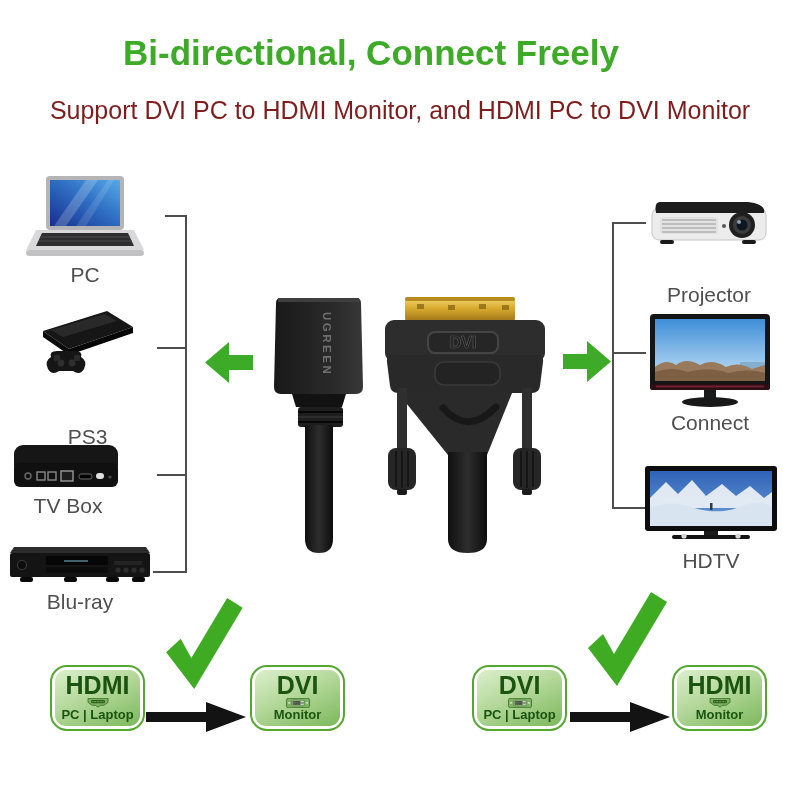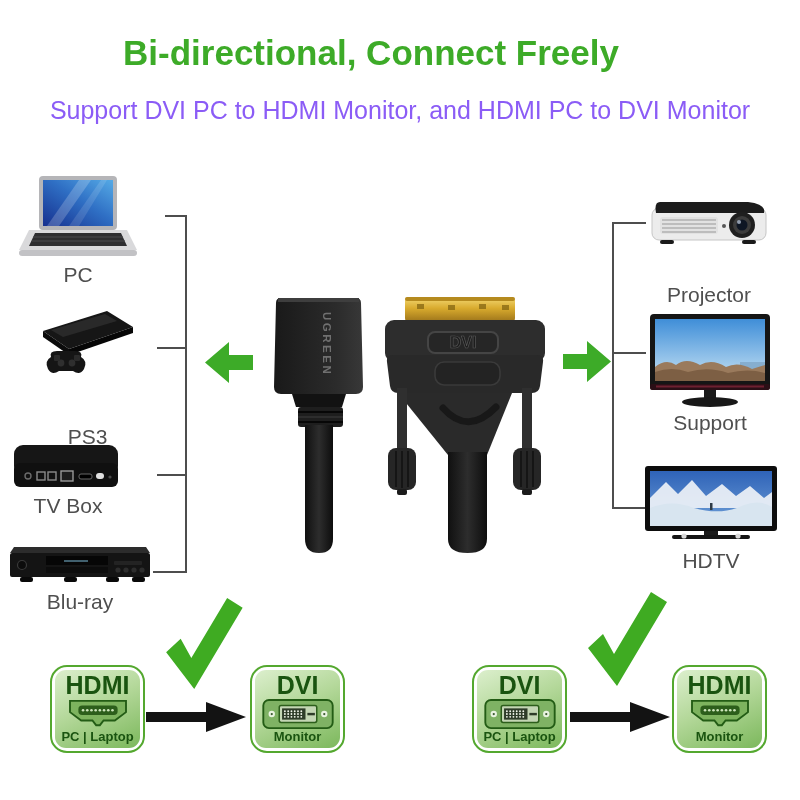--- a/index.html
+++ b/index.html
@@ -1,42 +1,42 @@
 <!DOCTYPE html>
 <html style="--accent-green: #3dab28; --check-green: #3fab22; --dark-green-text: #1a5410; --box-border-green: #54a82f; --gray-text: #4f4f4f; --arrow-black: #131313;"><head>
 <meta charset="utf-8">
 <style>
   html,body{margin:0;padding:0;background:#fff;}
   .canvas{position:relative;width:800px;height:800px;background:#ffffff;overflow:hidden;
           font-family:"Liberation Sans","DejaVu Sans",sans-serif;}
   .abs{position:absolute;}
   .title{left:0;top:33px;width:742px;text-align:center;font-size:35px;font-weight:700;
          color:var(--accent-green,#3dab28);letter-spacing:0;}
-  .subtitle{left:0;top:96px;width:800px;text-align:center;font-size:25px;color:#8b5cf6;}
+  .subtitle{left:0;top:96px;width:800px;text-align:center;font-size:25px;color:#7f1d1d;}
   .device{display:flex;flex-direction:column;align-items:center;}
   .device-label{margin-top:3px;font-size:21px;color:var(--gray-text,#4f4f4f);text-align:center;}
-  .combo-box{width:95px;height:88px;border:2px solid var(--box-border-green,#54a82f);
+  .combo-box{width:95px;height:66px;border:2px solid var(--box-border-green,#54a82f);
              border-radius:17px;background:#fff;padding:3px;box-sizing:border-box;}
   .combo-inner{width:100%;height:100%;border-radius:11px;box-sizing:border-box;
                background:linear-gradient(155deg,#dcefcd 0%,#b4d89a 45%,#7cb85c 100%);
                display:flex;flex-direction:column;align-items:center;justify-content:space-between;
                padding:3px 2px 5px 2px;}
   .combo-title{font-size:25px;font-weight:700;color:var(--dark-green-text,#1a5410);line-height:1;}
   .combo-sub{font-size:13px;font-weight:700;color:var(--dark-green-text,#1a5410);line-height:1;}
   svg{display:block;}
 </style>
 </head>
 <body>
 
 <div class="canvas">
 
   <div class="abs title">Bi-directional, Connect Freely</div>
   <div class="abs subtitle">Support DVI PC to HDMI Monitor, and HDMI PC to DVI Monitor</div>
 
-  <div class="abs device" style="left:17px;top:176px;width:122px;">
+  <div class="abs device" style="left:24px;top:176px;width:122px;">
     <svg width="122" height="84" viewBox="0 0 122 84">
       <defs>
         <linearGradient id="lapscr" x1="0" y1="1" x2="1" y2="0">
           <stop offset="0" stop-color="#16308f"></stop>
             <stop offset="0.55" stop-color="#2f6fc4"></stop>
             <stop offset="1" stop-color="#55aae6"></stop>
         </linearGradient>
       </defs>
       <rect x="22" y="0" width="78" height="54" rx="4" fill="#b5b5b8"></rect>
       <rect x="26" y="4" width="70" height="46" fill="url(#lapscr)"></rect>
@@ -220,21 +220,21 @@
       <rect x="2" y="0" width="120" height="76" rx="4" fill="#151515"></rect>
       <rect x="7" y="5" width="110" height="62" fill="url(#skygrad)"></rect>
       <rect x="92" y="48" width="25" height="8" fill="#86aecf"></rect>
       <path d="M7,53 Q18,44 28,51 Q38,43 52,51 Q64,44 78,53 Q90,47 104,55 L117,51 L117,67 L7,67 Z" fill="#9a7a5c"></path>
       <path d="M7,58 Q24,52 40,58 Q60,52 80,59 Q100,54 117,59 L117,67 L7,67 Z" fill="#7d5f44"></path>
       <rect x="2" y="70" width="120" height="6" rx="2" fill="#2a0f16"></rect>
       <rect x="8" y="71.5" width="108" height="2" fill="#6e2030"></rect>
       <rect x="56" y="76" width="12" height="9" fill="#1a1a1a"></rect>
       <ellipse cx="62" cy="88" rx="28" ry="5" fill="#181818"></ellipse>
     </svg>
-    <div class="device-label">Support</div>
+    <div class="device-label">Connect</div>
   </div>
 
   <div class="abs device" style="left:644px;top:466px;width:134px;">
     <svg width="134" height="80" viewBox="0 0 134 80">
       <defs>
         <linearGradient id="mtnsky" x1="0" y1="0" x2="0" y2="1">
           <stop offset="0" stop-color="#2f63b8"></stop>
             <stop offset="1" stop-color="#6fa0d8"></stop>
         </linearGradient>
       </defs>

